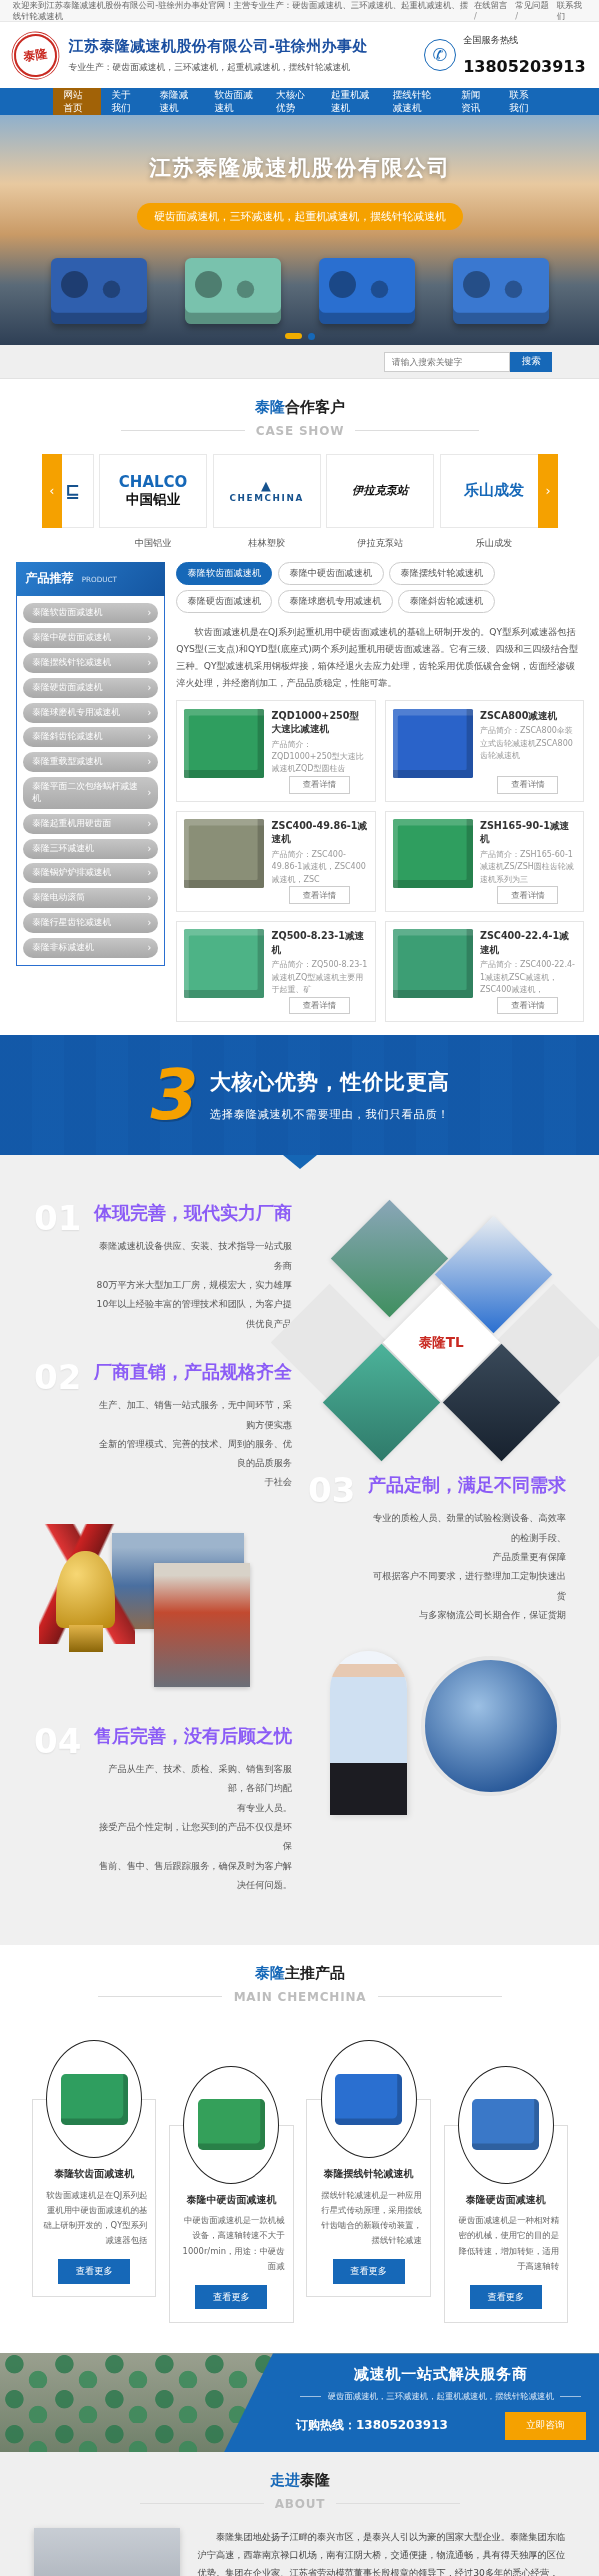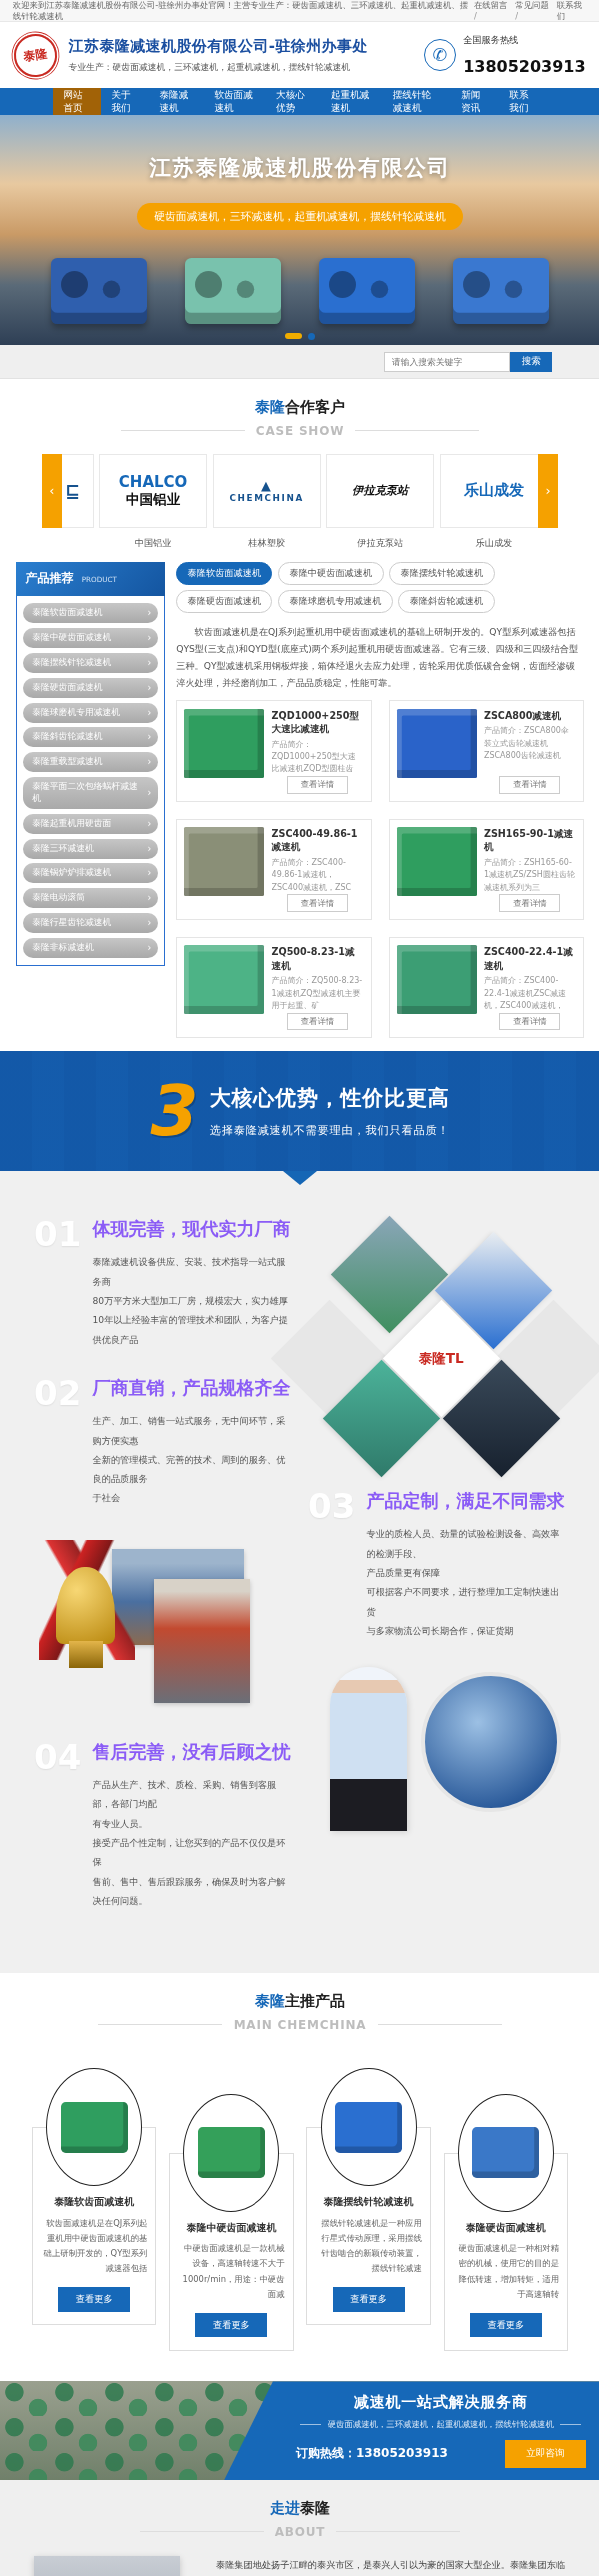--- a/index.html
+++ b/index.html
@@ -77,34 +77,34 @@
   .side-head { background: linear-gradient(135deg, #2a7fd0, #1455a0); color: #fff; padding: 8.8px 9.6px; font-size: 12px; font-weight: bold; }
   .side-head .en { font-size: 7.2px; font-weight: normal; color: #cfe2f5; margin-left: 4px; }
   .side-body { border: 1.6px solid #2a6fd0; border-top: none; background: #fff; padding: 7.2px 5.6px; display: flex; flex-direction: column; gap: 4.8px; }
   .side-item { background: linear-gradient(180deg, #c6c6c6, #a9a9a9); color: #fff; border-radius: 11.2px; padding: 4px 16px 4px 9.6px; font-size: 8.8px; position: relative; cursor: pointer; }
   .side-item::after { content: "›"; position: absolute; right: 7.2px; top: 50%; transform: translateY(-52%); font-size: 9.6px; }
   .prod-main { flex: 1; min-width: 0; }
   .prod-tabs { display: flex; flex-wrap: wrap; gap: 5.6px; }
   .prod-tab { border: 0.8px solid #ccc; border-radius: 12px; padding: 4px 10.4px; font-size: 9.2px; color: #555; background: #fff; cursor: pointer; white-space: nowrap; }
   .prod-tab.active { background: #1668b8; border-color: #1668b8; color: #fff; }
   .prod-intro { font-size: 9.2px; color: #555; line-height: 1.85; text-indent: 2em; margin: 9.6px 0; }
-  .prod-grid { display: grid; grid-template-columns: 1fr 1fr; gap: 17px; }
+  .prod-grid { display: grid; grid-template-columns: 1fr 1fr; gap: 9px; }
   .prod-card { border: 0.8px solid #e5e5e5; background: #fff; padding: 7.2px; display: flex; gap: 7.2px; }
   .prod-img { width: 80px; height: 69px; flex-shrink: 0; border-radius: 1.6px; box-shadow: inset -6.4px -8px 0 rgba(0,0,0,.18), inset 4.8px 6.4px 0 rgba(255,255,255,.18); }
   .prod-info { min-width: 0; display: flex; flex-direction: column; }
   .prod-title { font-size: 9.6px; font-weight: bold; color: #333; line-height: 1.4; }
   .prod-desc { font-size: 8px; color: #999; line-height: 1.55; margin-top: 3.2px; display: -webkit-box; -webkit-line-clamp: 3; -webkit-box-orient: vertical; overflow: hidden; }
   .prod-more { border: 0.8px solid #ccc; background: #fff; color: #777; font-size: 8.4px; padding: 2.4px 12.8px; margin-top: auto; align-self: center; cursor: pointer; }
 
   
   .core { margin-top: 12.8px; background: linear-gradient(rgba(20,90,170,.88), rgba(20,90,170,.88)), repeating-linear-gradient(90deg, #0d4f9a 0 32px, #1668b8 32px 64px); height: 120px; display: flex; align-items: center; justify-content: center; }
   .core-num { font-size: 69px; font-weight: bold; font-style: italic; color: #f5a100; line-height: 1; margin-right: 11.2px; text-shadow: 1.6px 1.6px 0 rgba(0,0,0,.2); }
   .core-title { color: #fff; font-size: 21px; font-weight: bold; letter-spacing: 0.8px; }
   .core-sub { color: #fff; font-size: 11.2px; margin-top: 11.2px; letter-spacing: 0.8px; }
-  .adv-section { background: #f0f0f0; padding-bottom: 20px; }
+  .adv-section { background: #f0f0f0; padding-bottom: 8px; text-align: right; }
   .core-notch { width: 0; height: 0; border-left: 17.6px solid transparent; border-right: 17.6px solid transparent; border-top: 14.4px solid #1566b5; margin: 0 auto; }
 
   
   .adv-cols { display: flex; padding: 32px 34px 16px; gap: 16px; }
   .adv-col { width: 50%; }
   .adv { display: flex; gap: 11.2px; margin-bottom: 27px; }
   .adv-num { font-size: 34px; font-weight: bold; color: #fff; line-height: 1; text-shadow: 0 0.8px 1.6px rgba(0,0,0,.08); }
   .adv-body h4 { font-size: 18px; color: #8b5cf6; margin-bottom: 11.2px; }
   .adv-body li { list-style: none; font-size: 9.2px; color: #555; line-height: 2.1; }
   .diamonds { position: relative; height: 256px; margin-bottom: 16px; }

